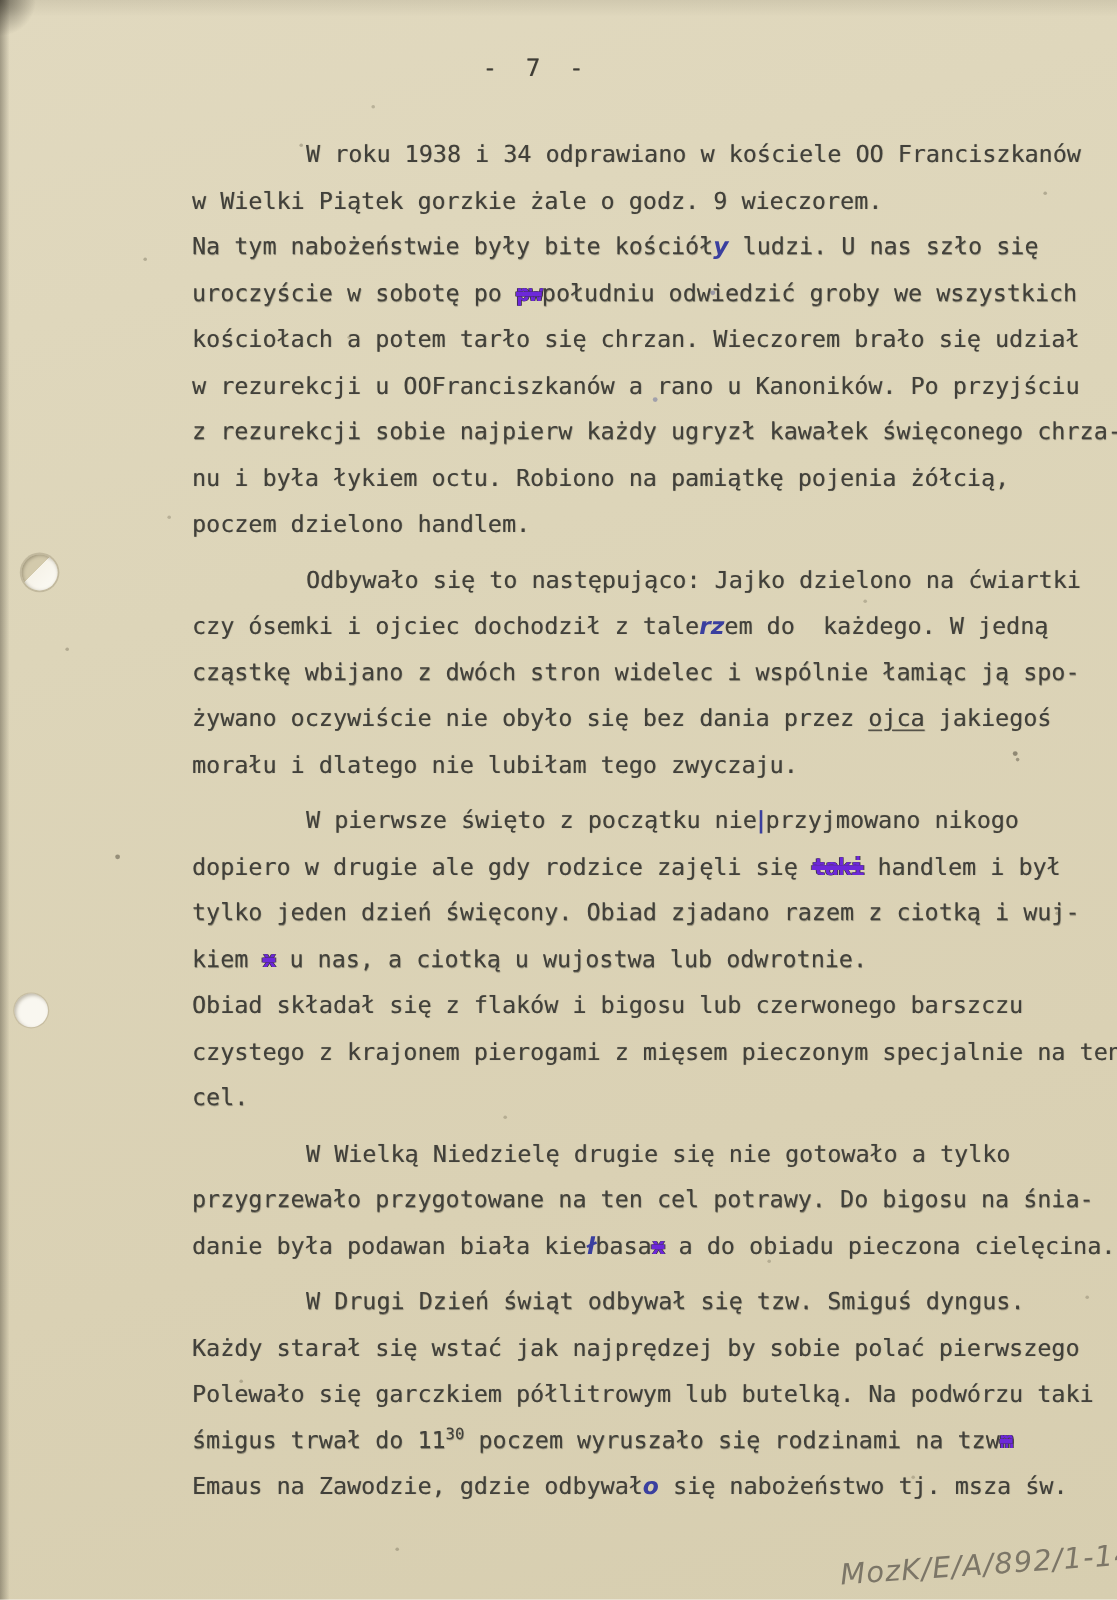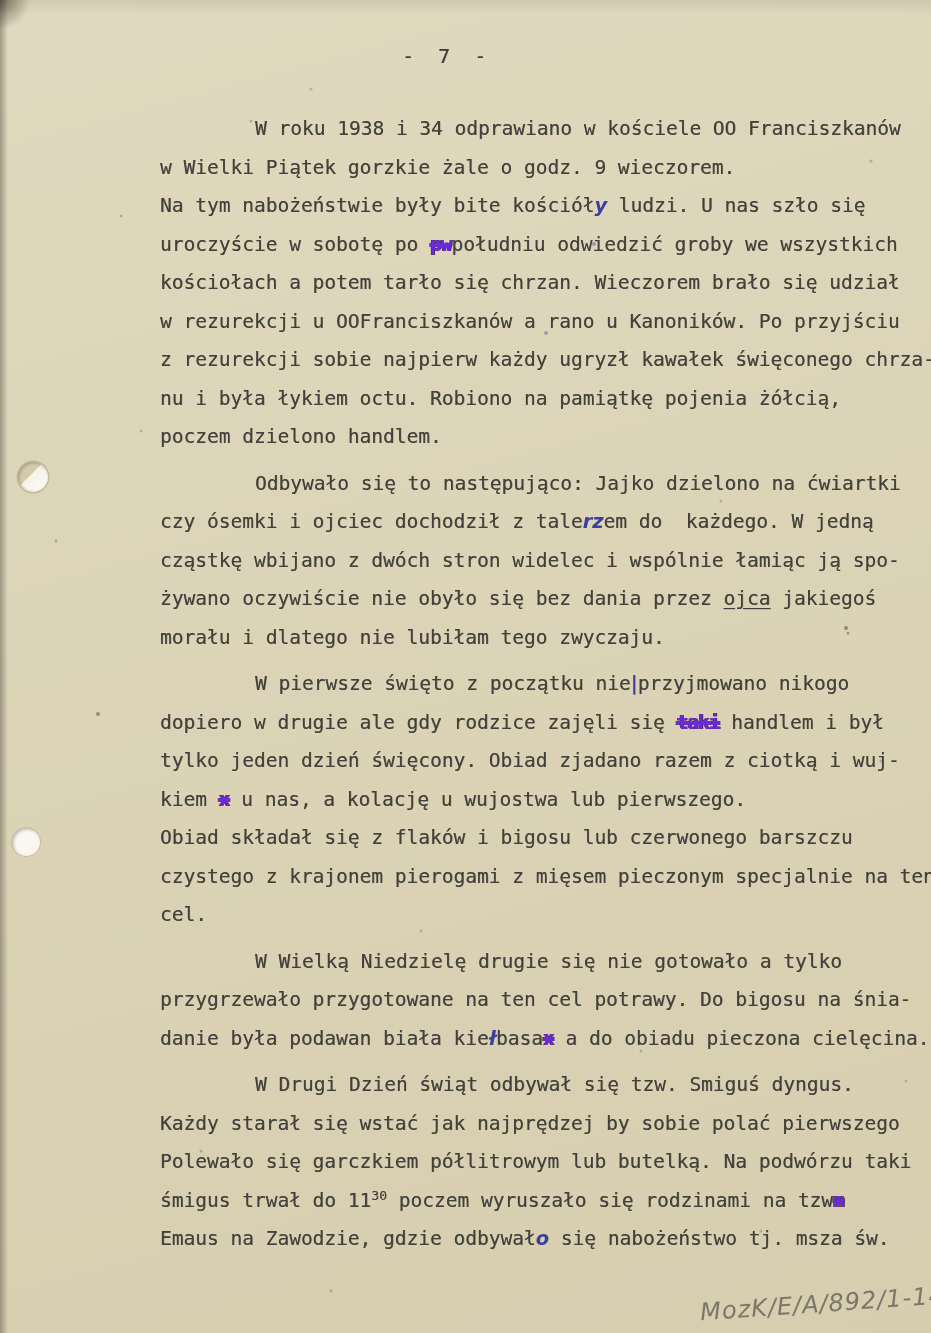--- a/index.html
+++ b/index.html
@@ -102,21 +102,21 @@
       <div class="line indent"><span>Odbywało się to następująco: Jajko dzielono na ćwiartki</span></div>
       <div class="line"><span>czy ósemki i ojciec dochodził z tale</span><span class="pen">rz</span><span>em do  każdego. W jedną</span></div>
       <div class="line"><span>cząstkę wbijano z dwóch stron widelec i wspólnie łamiąc ją spo-</span></div>
       <div class="line"><span>żywano oczywiście nie obyło się bez dania przez </span><span class="underline">ojca</span><span> jakiegoś</span></div>
       <div class="line"><span>morału i dlatego nie lubiłam tego zwyczaju.</span></div>
     </div>
     <div class="para">
       <div class="line indent"><span>W pierwsze święto z początku nie</span><span class="pen">|</span><span>przyjmowano nikogo</span></div>
       <div class="line"><span>dopiero w drugie ale gdy rodzice zajęli się </span><span class="strike">taki</span><span> handlem i był</span></div>
       <div class="line"><span>tylko jeden dzień święcony. Obiad zjadano razem z ciotką i wuj-</span></div>
-      <div class="line"><span>kiem </span><span class="strike">x</span><span> u nas, a kolację u wujostwa lub pierwszego.</span></div>
+      <div class="line"><span>kiem </span><span class="strike">x</span><span> u nas, a ciotką u wujostwa lub odwrotnie.</span></div>
       <div class="line"><span>Obiad składał się z flaków i bigosu lub czerwonego barszczu</span></div>
       <div class="line"><span>czystego z krajonem pierogami z mięsem pieczonym specjalnie na ten</span></div>
       <div class="line"><span>cel.</span></div>
     </div>
     <div class="para">
       <div class="line indent"><span>W Wielką Niedzielę drugie się nie gotowało a tylko</span></div>
       <div class="line"><span>przygrzewało przygotowane na ten cel potrawy. Do bigosu na śnia-</span></div>
       <div class="line"><span>danie była podawan biała kie</span><span class="pen">ł</span><span>basa</span><span class="strike">x</span><span> a do obiadu pieczona cielęcina.</span></div>
     </div>
     <div class="para">

